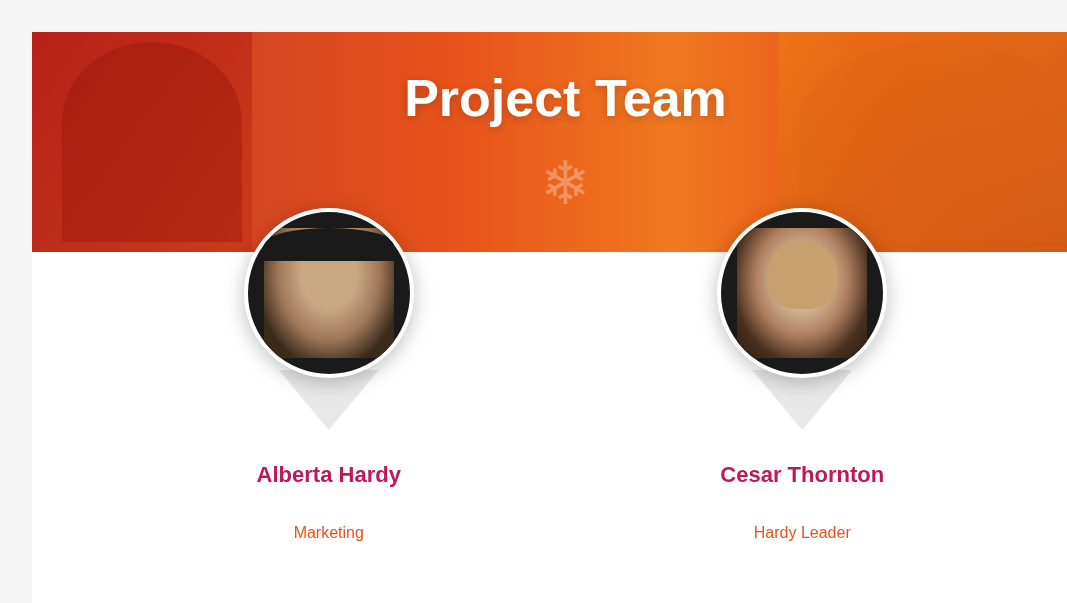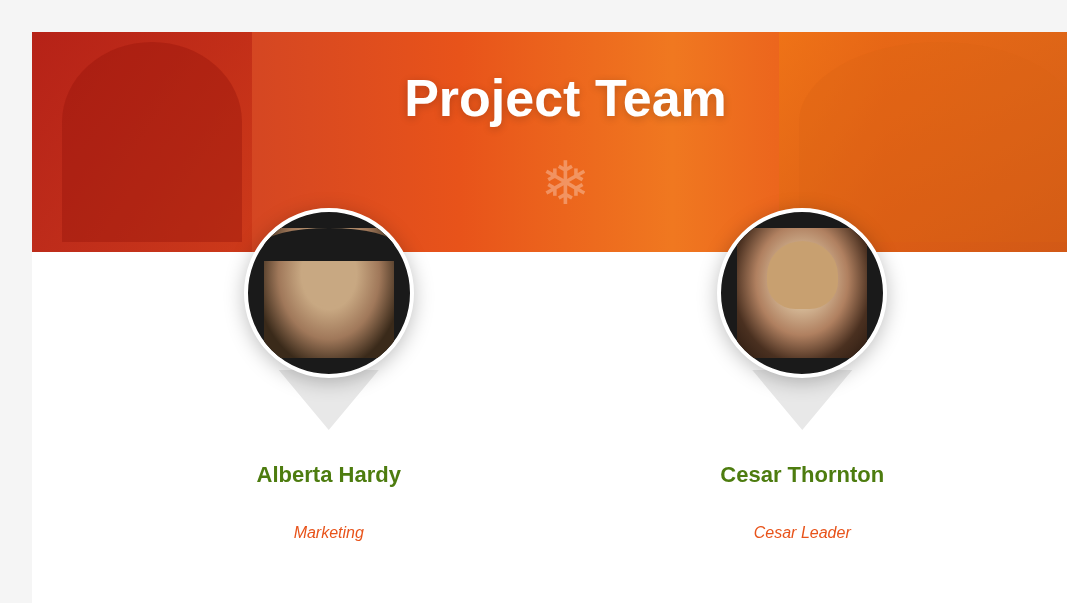--- a/index.html
+++ b/index.html
@@ -184,31 +184,30 @@
       background: #e8e8e8;
       clip-path: polygon(0 0, 100% 0, 50% 100%);
       margin-top: -8px;
       z-index: 1;
     }
 
     
     .member-name {
       font-size: 22px;
       font-weight: 800;
-      color: #4d7c0f;
+      color: #be185d;
       margin-top: 16px;
       text-align: center;
     }
 
     .member-role {
       font-size: 16px;
       color: #e8531a;
       margin-top: 4px;
       text-align: center;
-      font-style: italic;
     }
 
     
     .dots-container {
       display: flex;
       gap: 8px;
       margin-top: 30px;
       justify-content: center;
     }
 
@@ -299,21 +298,21 @@
         <div class="dot"></div>
       </div>
     </div>
 
     <div class="team-member">
       <div class="avatar-wrapper">
         <div class="avatar-person-2"></div>
       </div>
       <div class="diamond-shape"></div>
       <div class="member-name">Cesar Thornton</div>
-      <div class="member-role">Cesar Leader</div>
+      <div class="member-role">Hardy Leader</div>
       <div class="dots-container">
         <div class="dot active"></div>
         <div class="dot"></div>
         <div class="dot"></div>
       </div>
     </div>
 
 
   </div>
 

